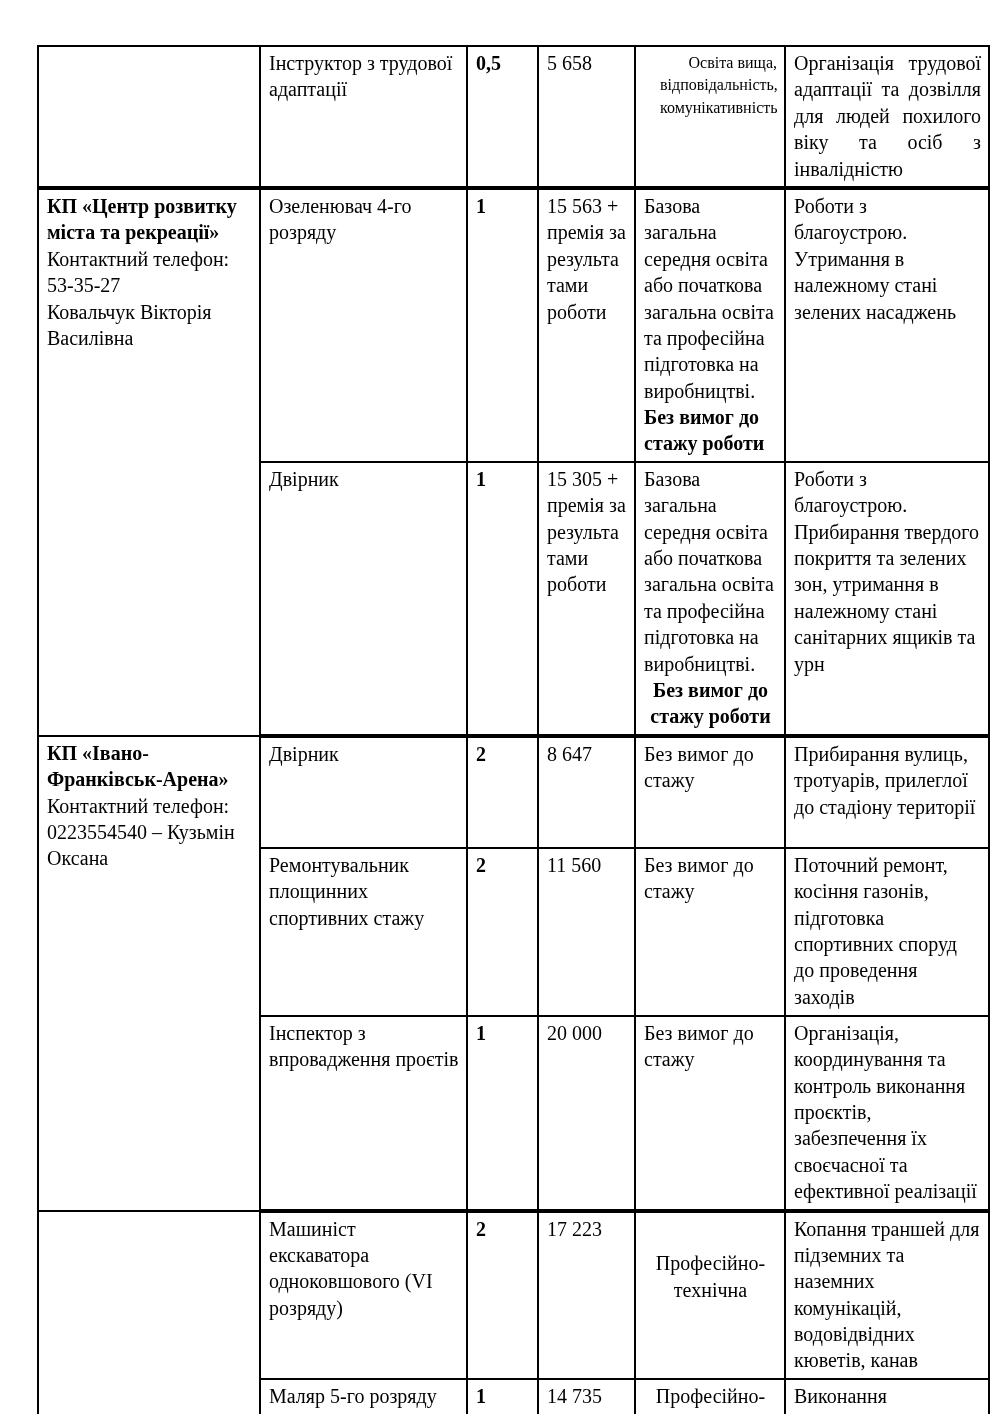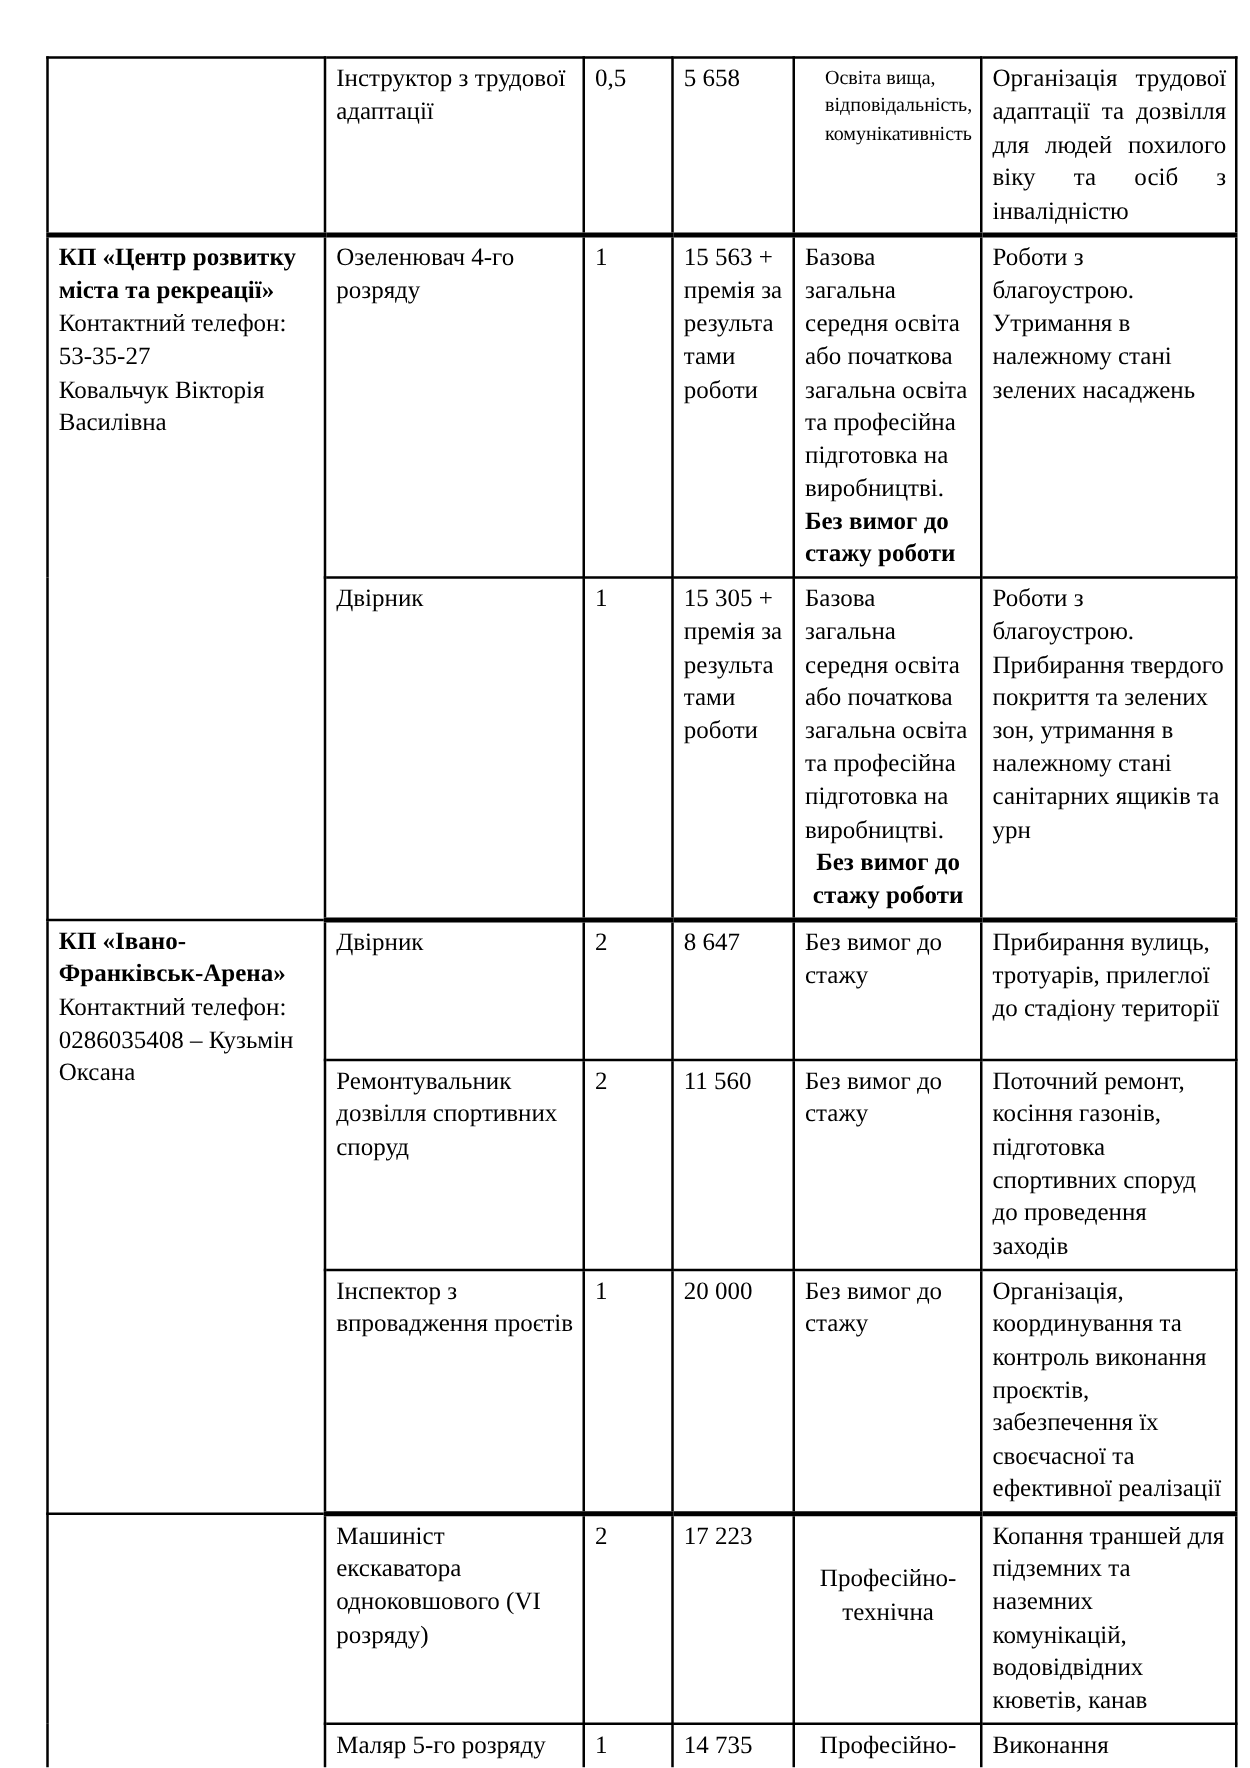--- a/index.html
+++ b/index.html
@@ -34,27 +34,27 @@
   }
   tr.sep td { border-bottom-width: 4px; }
   tr.last td { border-bottom-width: 3px; }
 
   td.employer {
     vertical-align: middle;
     padding-left: 9px;
     padding-right: 6px;
   }
   .emp-name { font-weight: bold; text-align: center; }
-  td.count { padding-left: 7px; }
+  td.count { padding-left: 7px; font-weight: bold; }
   td.salary { overflow-wrap: anywhere; }
   td.edu .edu-note { display: block; font-weight: bold; }
   td.edu.note-center .edu-note { text-align: center; }
   td.edu.small {
     font-size: 16px;
-    text-align: left;
+    text-align: right;
     padding-top: 5px;
     line-height: 1.4;
     padding-left: 24px;
   }
   td.edu.center-mid {
     text-align: center;
     vertical-align: middle;
     padding-bottom: 40px;
   }
   td.edu.center-top { text-align: center; }
@@ -106,30 +106,30 @@
         <td class="edu note-center">
           <span>Базова загальна середня освіта або початкова загальна освіта та професійна підготовка на виробництві.</span>
           <span class="edu-note">Без вимог до стажу роботи</span>
         </td>
         <td class="duties">Роботи з благоустрою. Прибирання твердого покриття та зелених зон, утримання в належному стані санітарних ящиків та урн</td>
       </tr>
 
       <tr style="height:112px">
         <td class="employer" rowspan="3">
           <span class="emp-name">КП «Івано-Франківськ-Арена»</span><br>
-          <span>Контактний телефон: 0286035408 – Кузьмін Оксана</span>
+          <span>Контактний телефон: 0223554540 – Кузьмін Оксана</span>
         </td>
         <td class="job">Двірник</td>
         <td class="count">2</td>
         <td class="salary">8 647</td>
         <td class="edu">Без вимог до стажу</td>
         <td class="duties">Прибирання вулиць, тротуарів, прилеглої до стадіону території</td>
       </tr>
       <tr style="height:168px">
-        <td class="job">Ремонтувальник дозвілля спортивних споруд</td>
+        <td class="job">Ремонтувальник площинних спортивних стажу</td>
         <td class="count">2</td>
         <td class="salary">11 560</td>
         <td class="edu">Без вимог до стажу</td>
         <td class="duties">Поточний ремонт, косіння газонів, підготовка спортивних споруд до проведення заходів</td>
       </tr>
       <tr class="sep" style="height:185px">
         <td class="job">Інспектор з впровадження проєтів</td>
         <td class="count">1</td>
         <td class="salary">20 000</td>
         <td class="edu">Без вимог до стажу</td>

